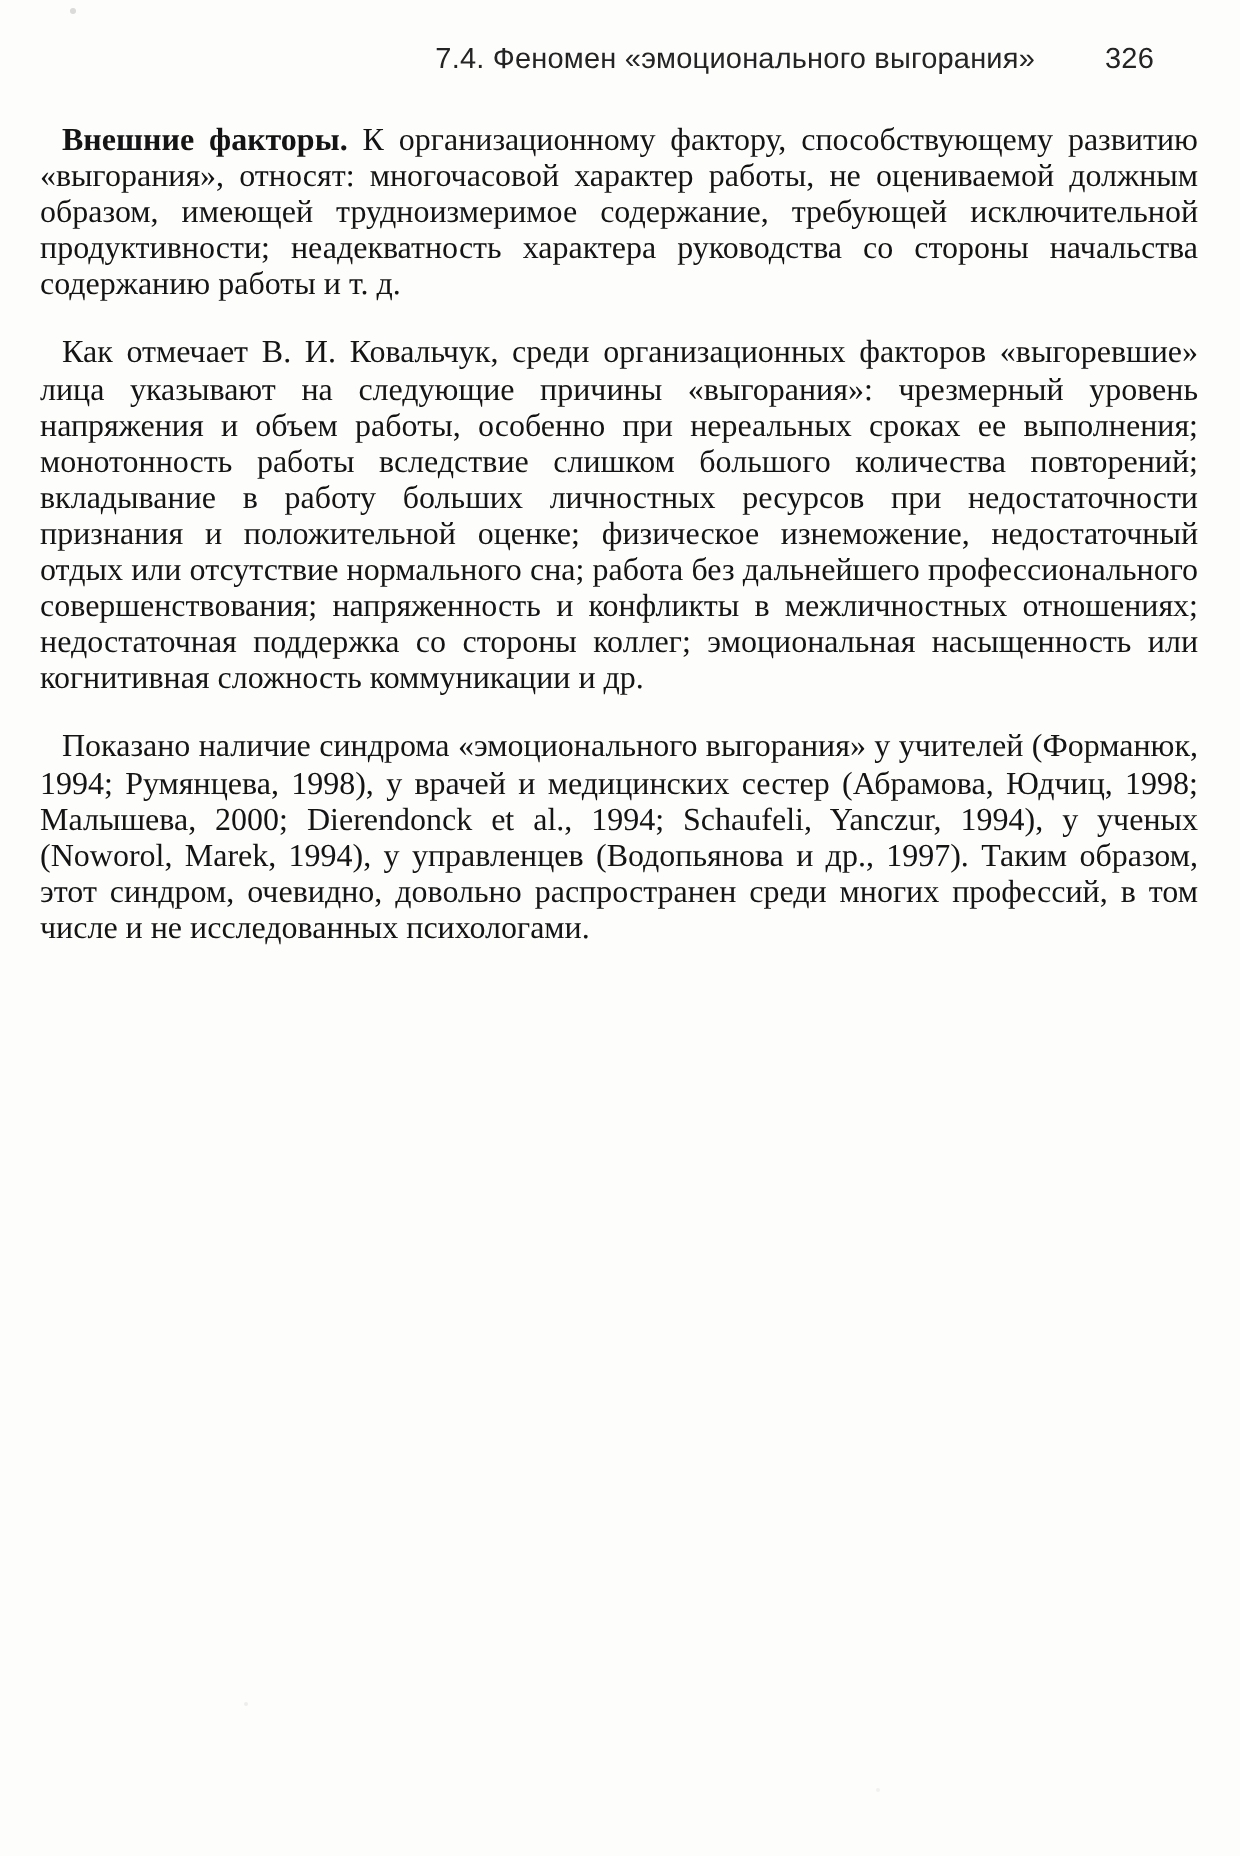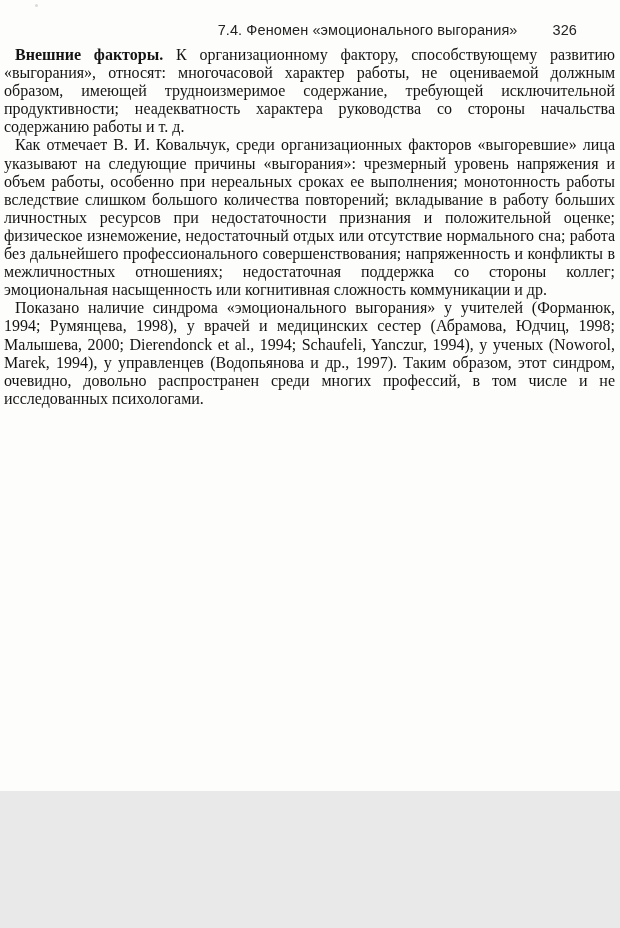--- a/index.html
+++ b/index.html
@@ -4,21 +4,21 @@
 <style>
   html, body {
     margin: 0;
     padding: 0;
     background: #e9e9e9;
     font-family: "Liberation Serif", serif;
   }
   .page {
     position: relative;
     width: 620px;
-    height: 791px;
+    height: 928px;
     background: #fdfdfc;
     overflow: hidden;
     box-sizing: border-box;
   }
   .running-header {
     position: absolute;
     top: 22px;
     left: 0;
     right: 43px;
     display: flex;
@@ -42,21 +42,21 @@
     top: 46px;
     left: 4px;
     width: 611px;
     color: #141414;
     font-size: 16px;
     line-height: 18.1px;
     text-align: justify;
     text-rendering: optimizeLegibility;
   }
   .content p {
-    margin: 0;
+    margin: 16px;
     padding: 0;
     text-indent: 11px;
   }
   .lead {
     font-weight: bold;
   }
   .speck {
     position: absolute;
     background: #9a9a9a;
     border-radius: 50%;

